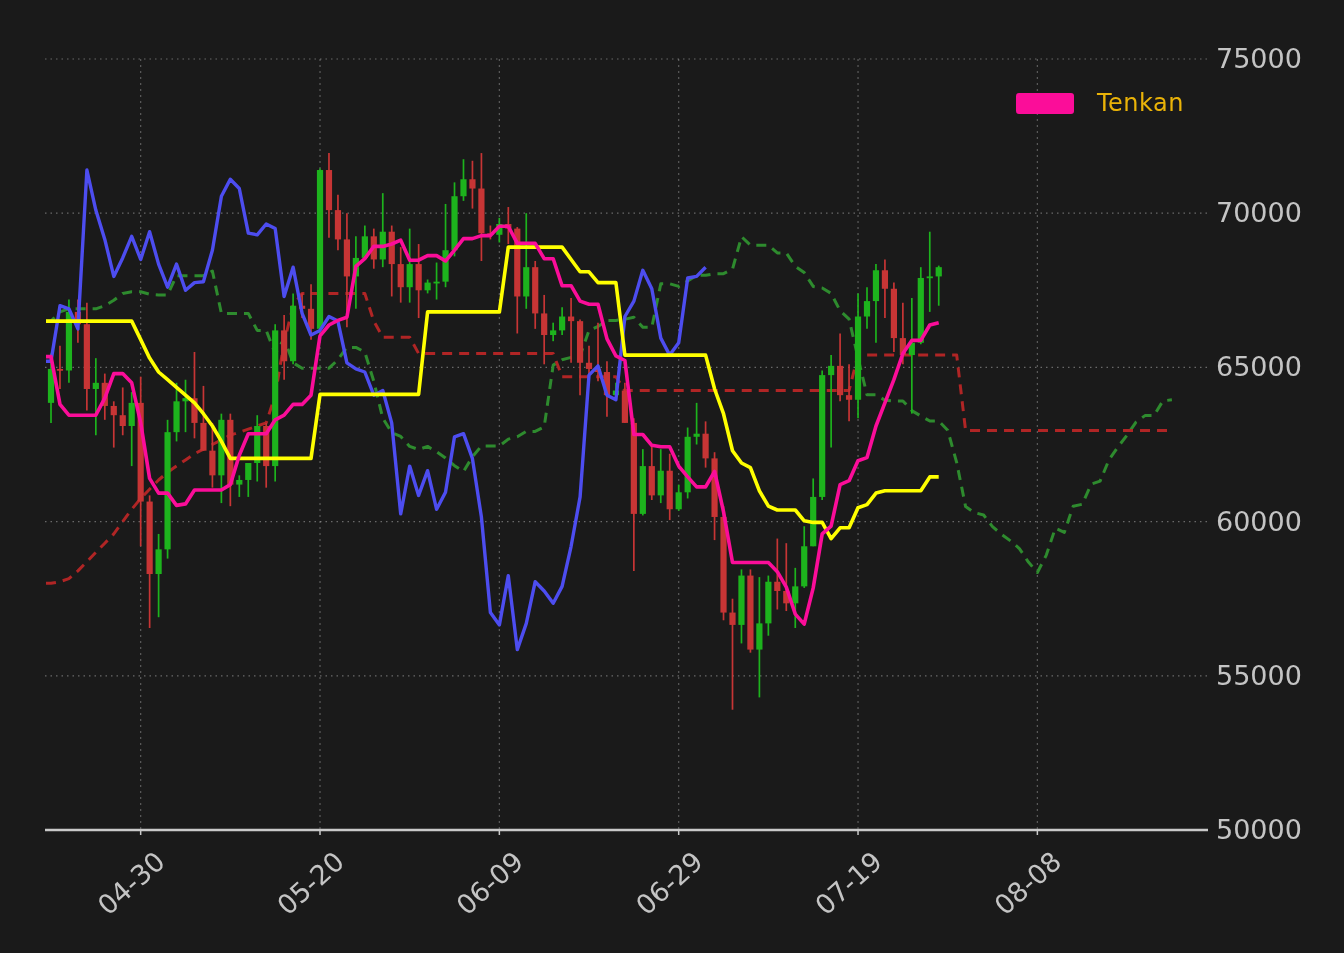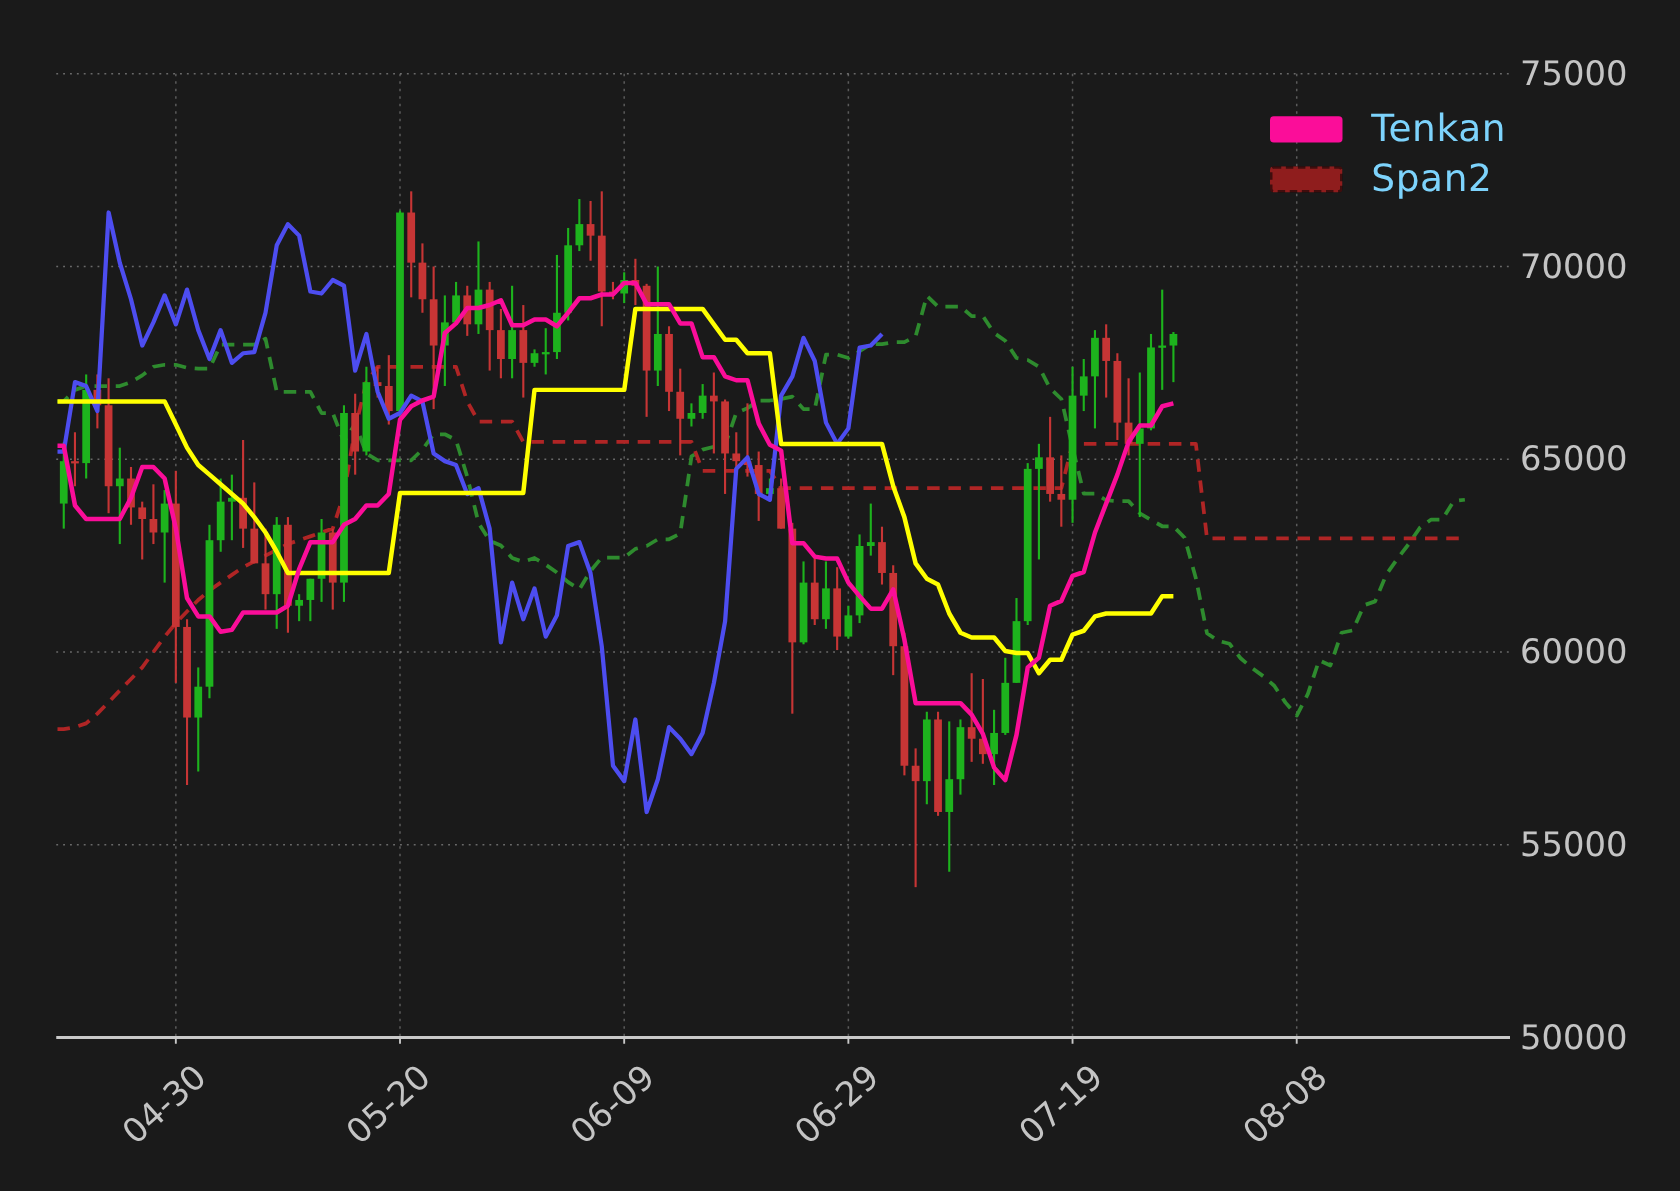--- a/index.html
+++ b/index.html
@@ -30,22 +30,22 @@
     width: 58px; height: 21px;
     border-radius: 3px;
     margin-right: 23px;
     flex: 0 0 auto;
     box-sizing: border-box;
   }
   .legend-swatch.dashed {
     border: 2px dashed rgba(0,0,0,0.55);
   }
   .legend-label {
-    font-size: 30px;
-    color: #7dd3fc;
+    font-size: 24px;
+    color: #eab308;
     letter-spacing: 0.5px;
   }
   text { user-select: none; }
 </style>
 </head>
 <body>
 
 <div id="stage">
   <svg id="plot-svg" width="1344" height="953" viewBox="0 0 1344 953">
       <g>
@@ -286,18 +286,14 @@
       <text transform="translate(525.35,864) rotate(-42)" font-size="27" fill="#c4c4c4" text-anchor="end">06-09</text>
       <text transform="translate(704.69,864) rotate(-42)" font-size="27" fill="#c4c4c4" text-anchor="end">06-29</text>
       <text transform="translate(884.0300000000001,864) rotate(-42)" font-size="27" fill="#c4c4c4" text-anchor="end">07-19</text>
       <text transform="translate(1063.37,864) rotate(-42)" font-size="27" fill="#c4c4c4" text-anchor="end">08-08</text>
     </svg>
   <div id="legend">
       <div class="legend-row">
         <span class="legend-swatch" style="background: rgb(251, 13, 153);"></span>
         <span class="legend-label">Tenkan</span>
       </div>
-      <div class="legend-row">
-        <span class="legend-swatch dashed" style="background: rgb(143, 29, 29);"></span>
-        <span class="legend-label">Span2</span>
-      </div>
     </div>
 </div>
 
 </body></html>

